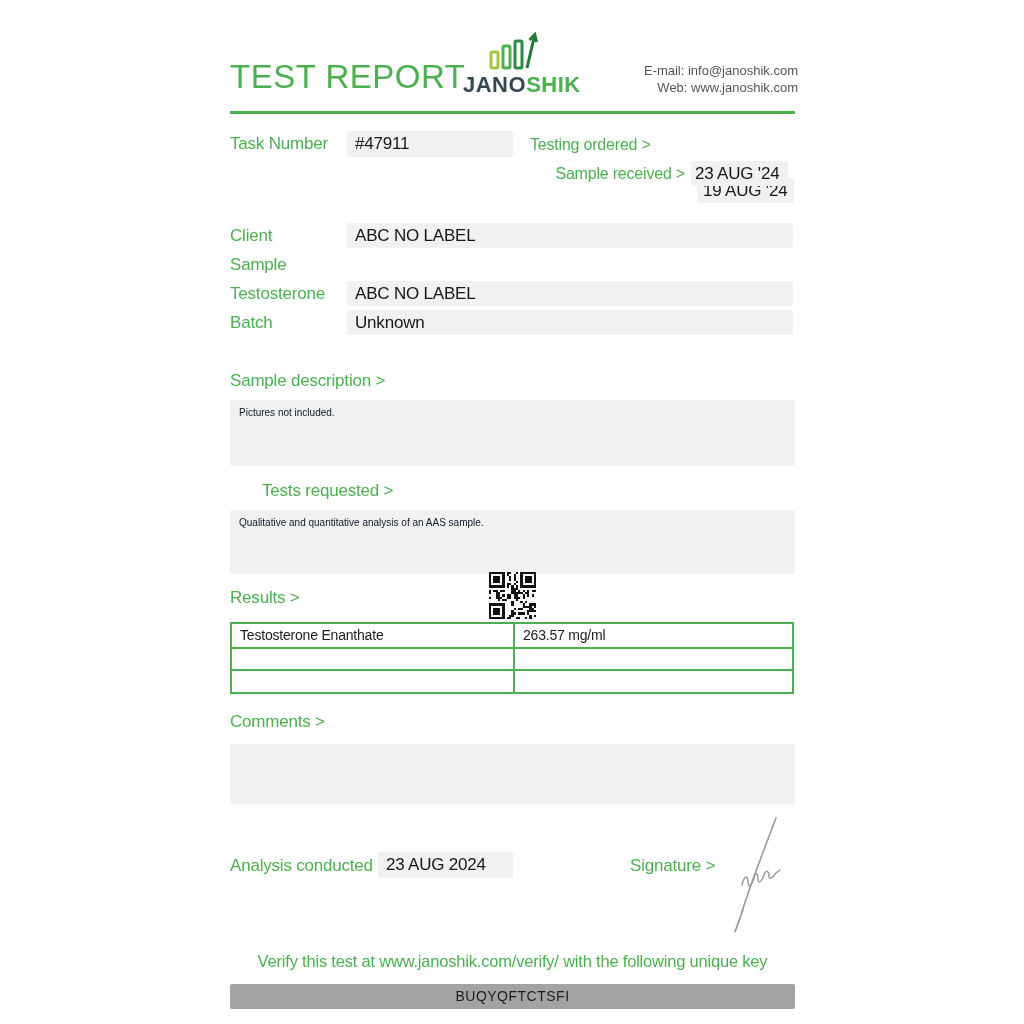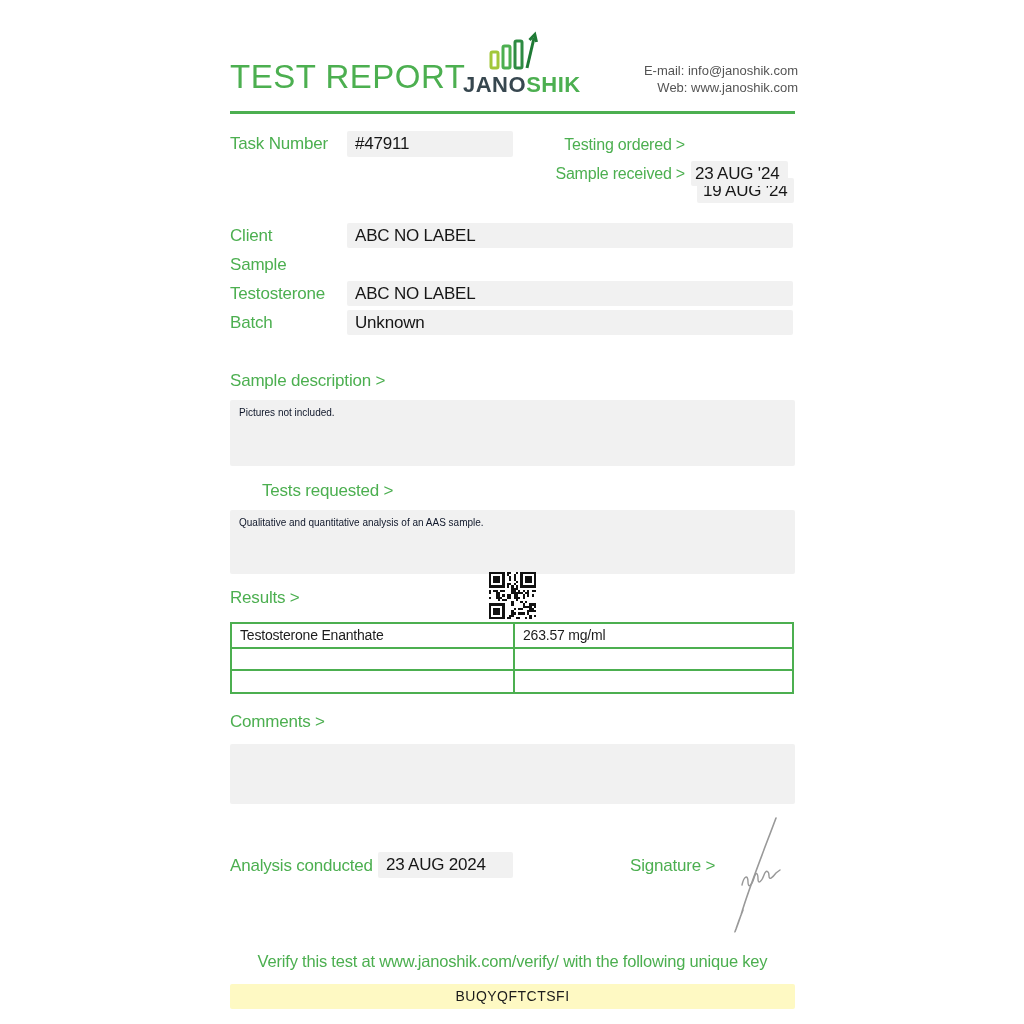--- a/index.html
+++ b/index.html
@@ -19,21 +19,21 @@
   .logo-jano{color:#37474f;}
   .logo-shik{color:#4caf50;}
   .rtable{display:grid;grid-template-columns:281px 1fr;border:2px solid #4caf50;
           box-sizing:border-box;background:#fff;}
   .rcell{height:22.6px;line-height:22px;font-size:14px;letter-spacing:-0.2px;
          padding-left:8px;border-left:2px solid #4caf50;border-top:2px solid #4caf50;
          box-sizing:border-box;overflow:hidden;}
   .rcell.c0{border-left:none;}
   .rcell.r0{border-top:none;}
   .verify-line{font-size:16.5px;letter-spacing:-0.2px;color:#4caf50;text-align:center;width:565px;}
-  .keybox{background:#fef9c3;border-radius:2px;font-size:14px;letter-spacing:0.5px;
+  .keybox{background:#a3a3a3;border-radius:2px;font-size:14px;letter-spacing:0.5px;
           color:#1c1c1c;text-align:center;line-height:25px;}
   .qr{shape-rendering:crispEdges;}
 </style>
 </head>
 <body>
 
 <div class="page">
 
   <div class="abs title" style="left:230px;top:58px;">TEST REPORT</div>
 
@@ -53,21 +53,21 @@
   <div class="abs contact" style="right:226px;top:62px;width:220px;">
     <div>E-mail: info@janoshik.com</div>
     <div>Web: www.janoshik.com</div>
   </div>
 
   <div class="abs rule" style="left:230px;top:111px;width:565px;height:3px;"></div>
 
   <div class="abs label-lg" style="left:230px;top:134px;">Task Number</div>
   <div class="abs valbox" style="left:347px;top:131px;width:166px;height:26px;">#47911</div>
 
-  <div class="abs label-md" style="left:530px;top:136px;width:155px;text-align:right;">Testing ordered &gt;</div>
+  <div class="abs label-md" style="left:530px;top:136px;width:155px;text-align:left;">Testing ordered &gt;</div>
   <div class="abs valbox" style="left:697px;top:132px;width:97px;height:25px;padding-left:6px;margin-top:46px;">19 AUG '24</div>
 
   <div class="abs label-md" style="left:530px;top:165px;width:155px;text-align:right;">Sample received &gt;</div>
   <div class="abs valbox" style="left:691px;top:161px;width:97px;height:25px;padding-left:4px;">23 AUG '24</div>
 
   <div class="abs label-lg" style="left:230px;top:226px;">Client</div>
   <div class="abs valbox" style="left:347px;top:223px;width:446px;height:25px;">ABC NO LABEL</div>
 
   <div class="abs label-lg" style="left:230px;top:255px;">Sample</div>
 

